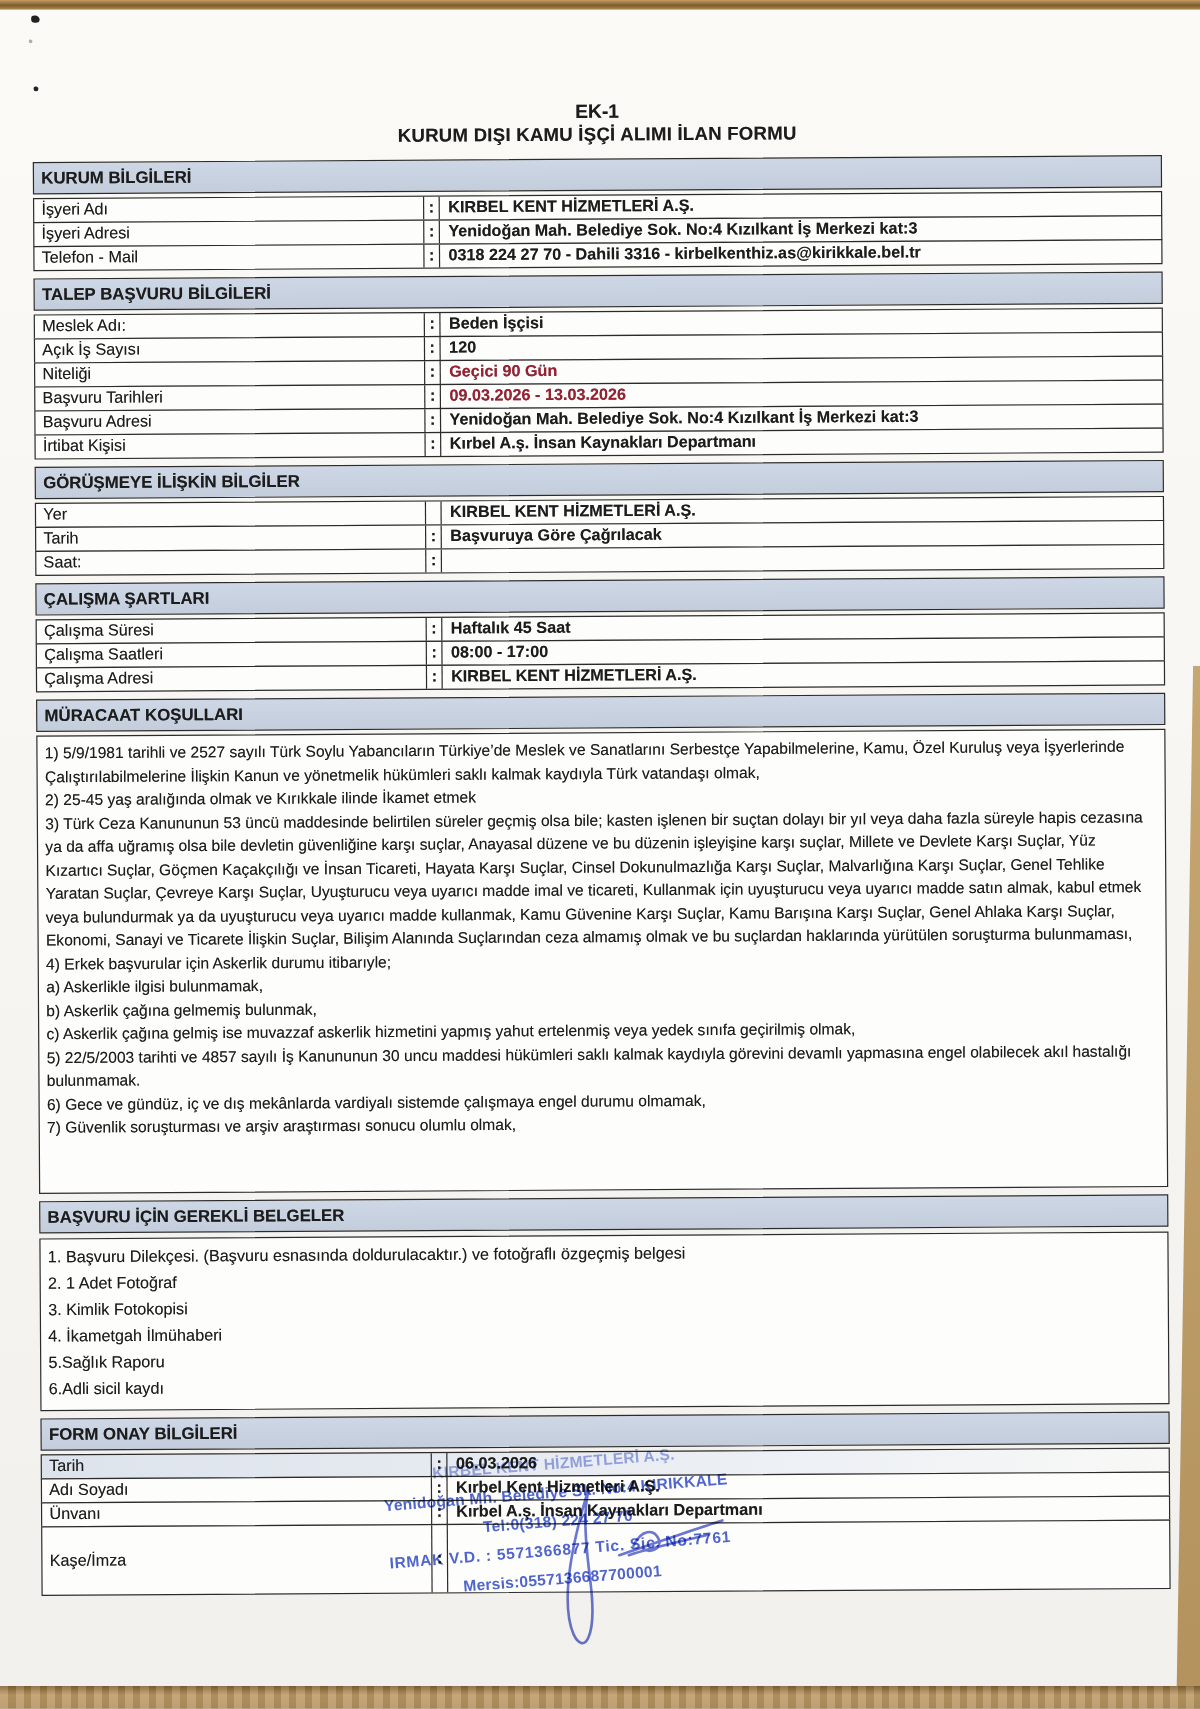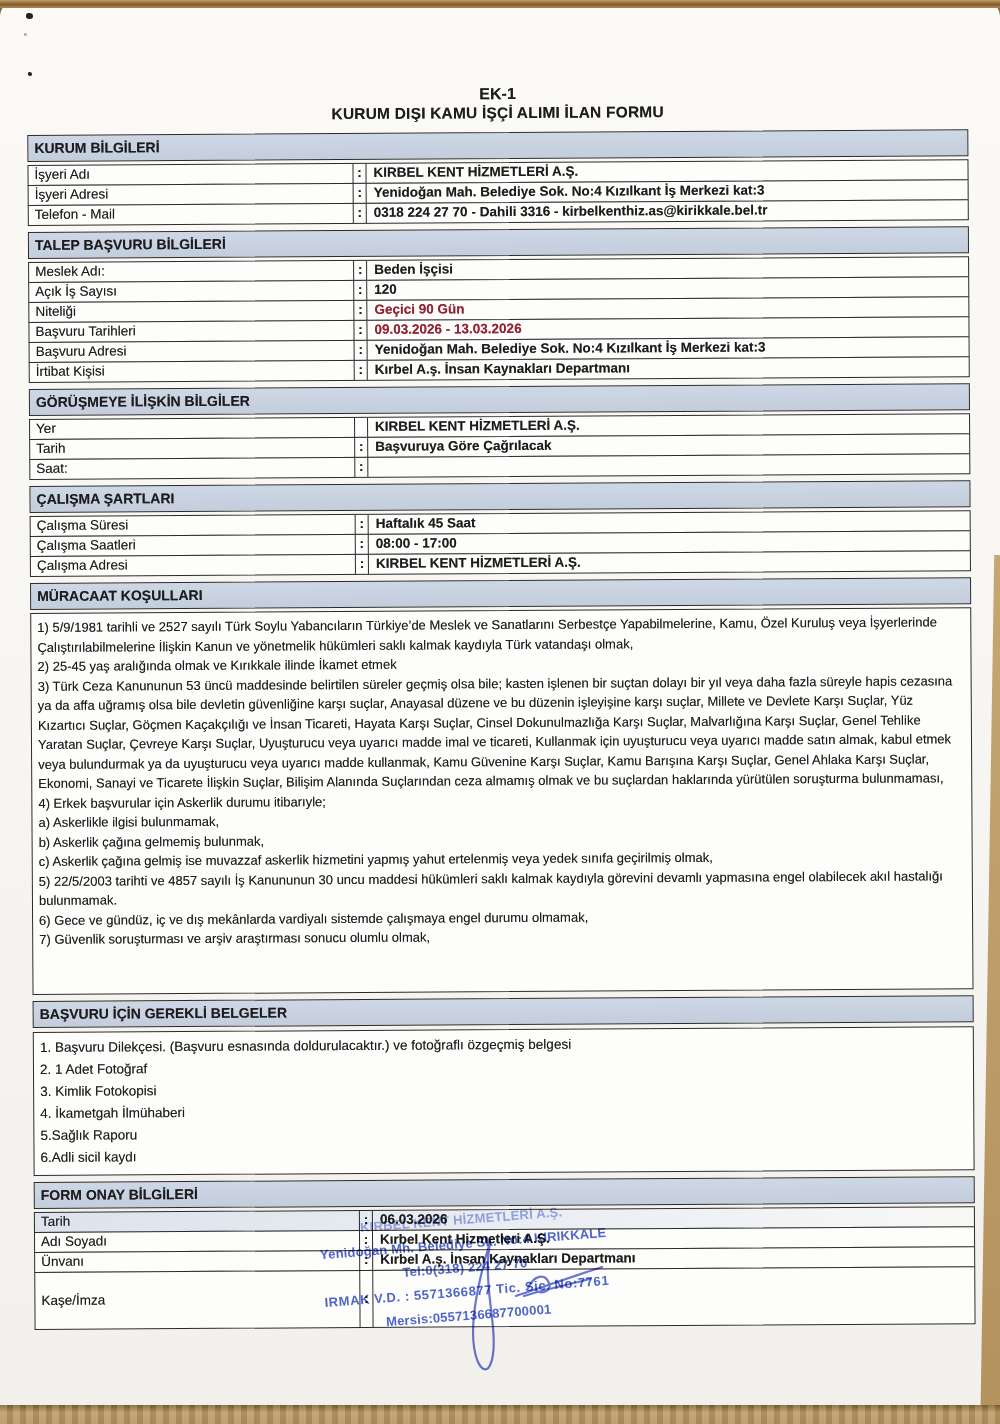--- a/index.html
+++ b/index.html
@@ -6,21 +6,20 @@
   html,body { width:1000px; height:1424px; }
   body {
     font-family: "Liberation Sans", sans-serif;
     background:#8a6a3c;
     position:relative;
     overflow:hidden;
   }
   .page {
     position:absolute; inset:0;
     background: linear-gradient(180deg,#fbfaf7 0%, #f6f5f1 55%, #f1f0ec 100%);
-    border-radius: 17px;
   }
   
   .edge-top {
     position:absolute; top:0; left:0; width:100%; height:8px; z-index:5;
     background: linear-gradient(180deg,#c59c62 0%, #7c5c2e 55%, #b08a52 100%);
   }
   .edge-bottom {
     position:absolute; bottom:0; left:0; width:100%; height:19px; z-index:5;
     background: linear-gradient(180deg,#826232 0%, #bd9b66 40%, #b3925e 100%);
   }

